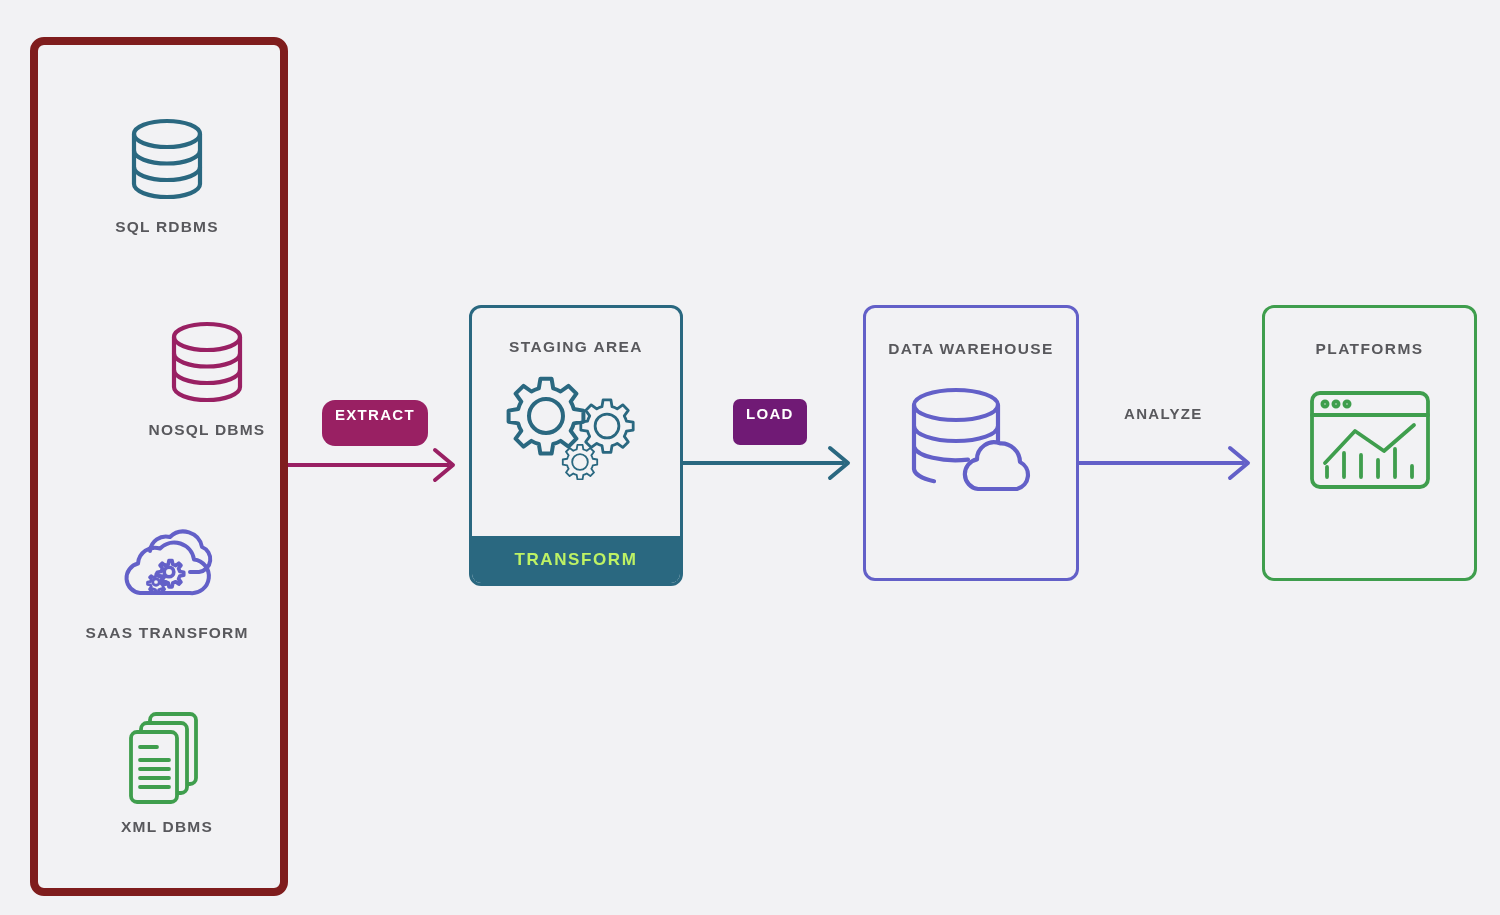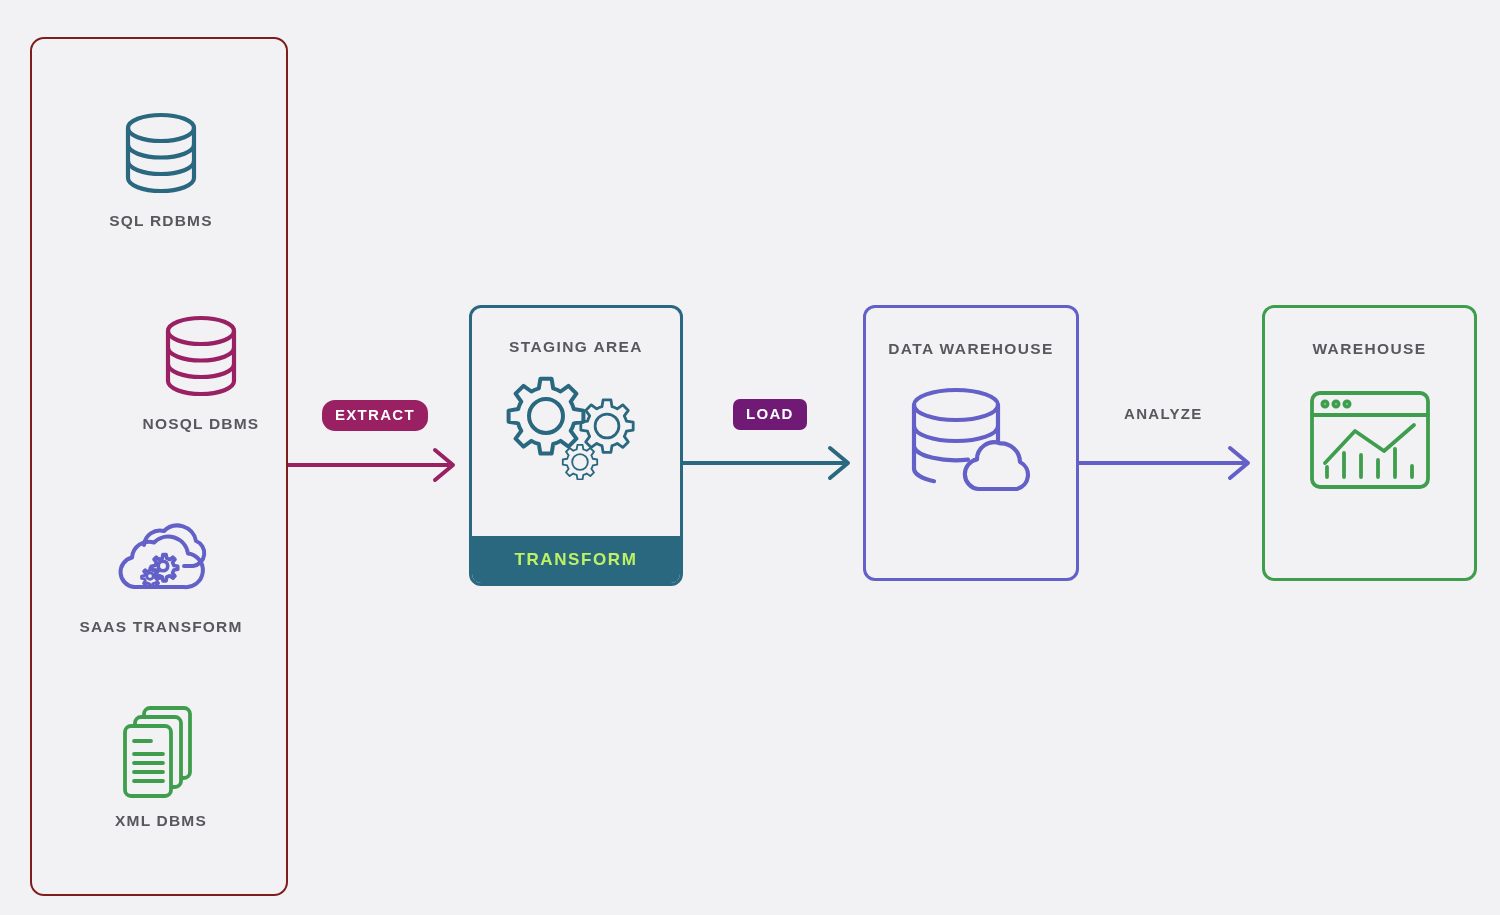--- a/index.html
+++ b/index.html
@@ -22,21 +22,21 @@
     background: #f2f2f4;
   }
 
   
   .source-container {
     position: absolute;
     left: 30px;
     top: 37px;
     width: 258px;
     height: 859px;
-    border: 2px solid #7f1d1d;
+    border: 8px solid #7f1d1d;
     border-radius: 14px;
     box-sizing: border-box;
   }
   .source-item {
     position: absolute;
     left: 0;
     width: 258px;
     text-align: center;
   }
   .source-item .icon-wrap {
@@ -126,21 +126,21 @@
   .badge {
     position: absolute;
     display: inline-flex;
     align-items: center;
     justify-content: center;
     color: #ffffff;
     font-size: 15px;
     font-weight: bold;
     letter-spacing: 1.3px;
     border-radius: 6px;
-    padding: 6px 13px 8px 13px;
+    padding: 6px 13px 23px 13px;
     white-space: nowrap;
   }
   .badge-extract {
     left: 322px;
     top: 400px;
     background: #992063;
     border-radius: 13px;
   }
   .badge-load {
     left: 733px;
@@ -298,21 +298,21 @@
 
   <svg class="arrow-svg" style="left:1079px; top:443px;" width="180" height="40">
     <g stroke="#6360c8" stroke-width="4" fill="none" stroke-linecap="round" stroke-linejoin="round">
       <line x1="0" y1="20" x2="164" y2="20"></line>
       <polyline points="151,5 169,20 151,35"></polyline>
     </g>
   </svg>
   <div class="label-plain">ANALYZE</div>
 
   <div class="stage-box box-analytics">
-    <div class="stage-title">WAREHOUSE</div>
+    <div class="stage-title">PLATFORMS</div>
     <div class="stage-icon">
       <svg width="128" height="106" viewBox="0 0 128 106">
         <g fill="none" stroke="#3f9e4d" stroke-width="3.8" stroke-linecap="round" stroke-linejoin="round">
           <rect x="6" y="6" width="116" height="94" rx="8"></rect>
           <path d="M6 28 h116"></path>
           <circle cx="19" cy="17" r="2.6"></circle>
           <circle cx="30" cy="17" r="2.6"></circle>
           <circle cx="41" cy="17" r="2.6"></circle>
 
           <polyline points="19,76 49,44 78,64 108,38"></polyline>

